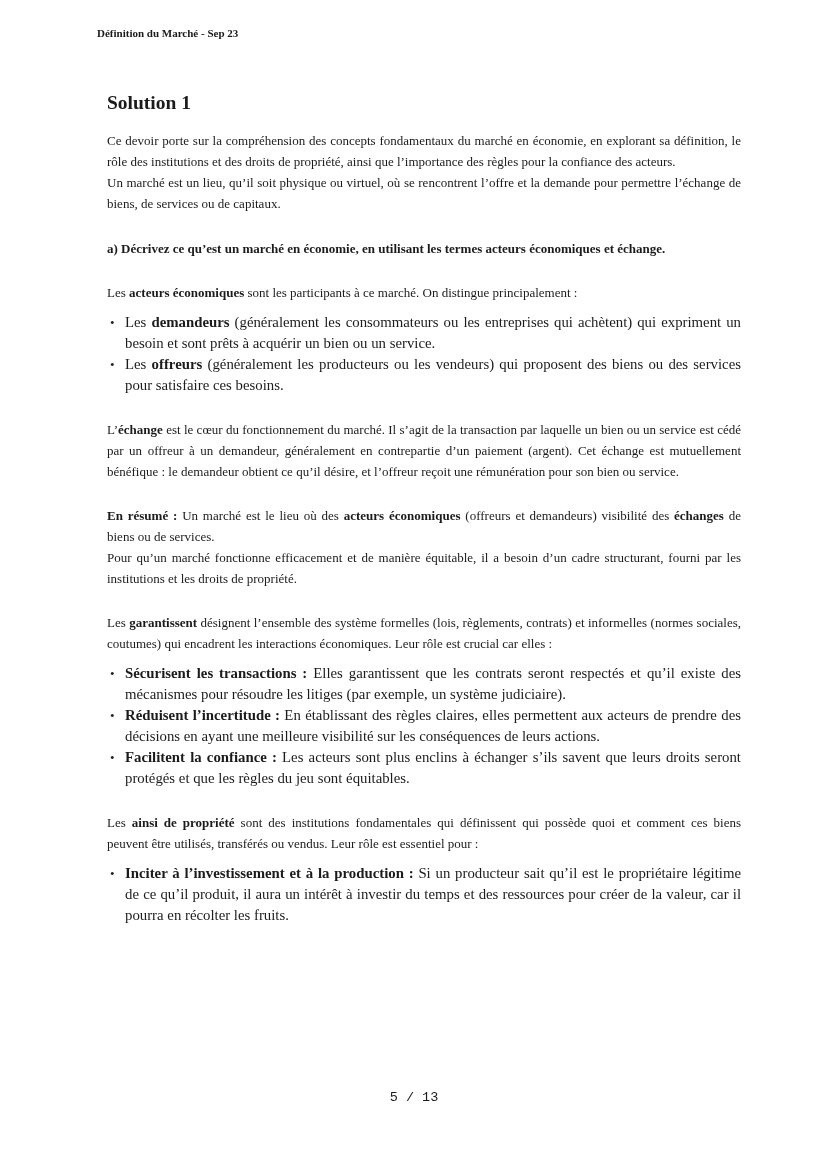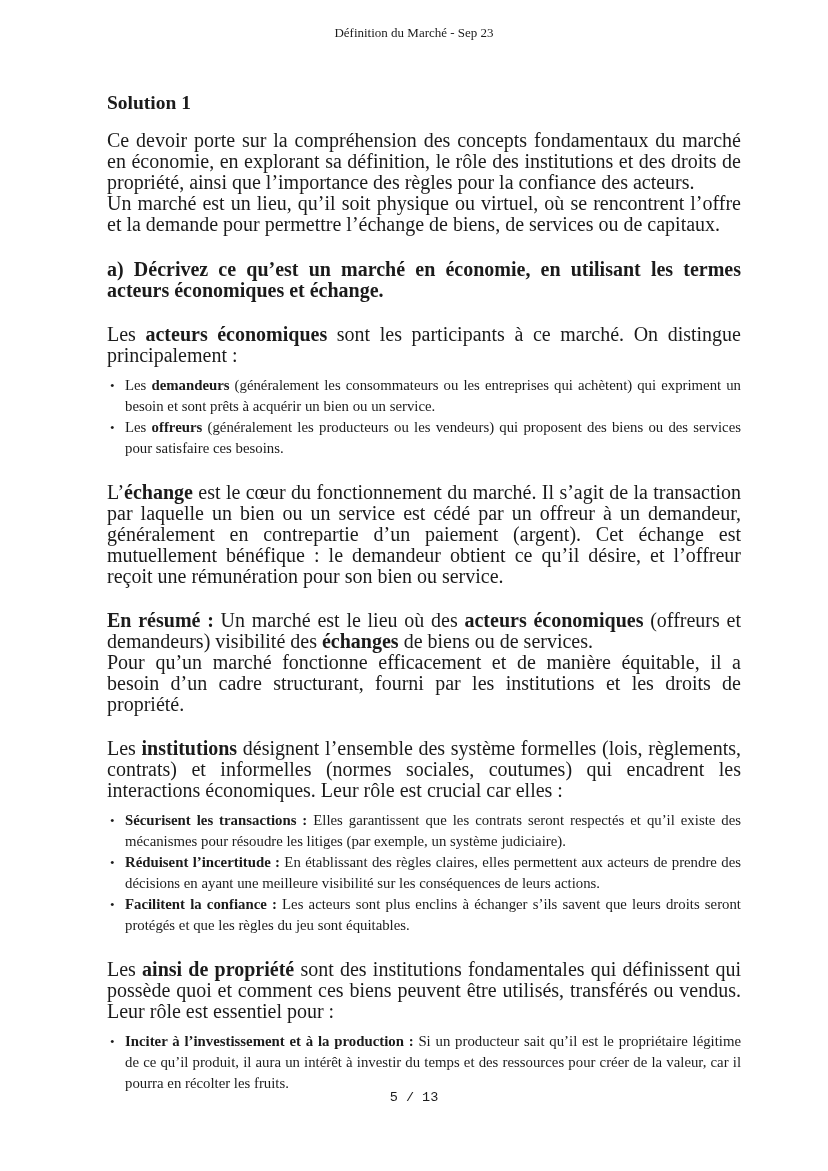--- a/index.html
+++ b/index.html
@@ -14,39 +14,40 @@
     background: #ffffff;
     font-family: "Liberation Serif", "DejaVu Serif", serif;
     color: #1b1b1b;
     overflow: hidden;
   }
   .header {
     position: absolute;
     top: 25px;
     left: 97px;
     width: 634px;
-    text-align: center;
-    font-size: 13px;
+    text-align: left;
+    font-size: 11px;
     line-height: 16px;
+    font-weight: bold;
   }
   .content {
     position: absolute;
     top: 91px;
     left: 107px;
     width: 634px;
   }
   .title {
     font-size: 19.5px;
     line-height: 24px;
     font-weight: 700;
     margin: 0 0 15px 0;
   }
   .p {
     margin: 24px 0 0 0;
-    font-size: 20px;
+    font-size: 13px;
     line-height: 21px;
     text-align: justify;
     hyphens: auto;
     -webkit-hyphens: auto;
   }
   .p.first { margin-top: 0; }
   .p.tight { margin-top: 0; }
   .p.loose { margin-top: 23px; }
   .p.h { font-weight: 700; }
   ul.blist {
@@ -92,21 +93,21 @@
         <p class="p tight"><span>Un marché est un lieu, qu’il soit physique ou virtuel, où se rencontrent l’offre et la demande pour permettre l’échange de biens, de services ou de capitaux.</span></p>
         <p class="p h"><b>a) Décrivez ce qu’est un marché en économie, en utilisant les termes acteurs économiques et échange.</b></p>
         <p class="p loose"><span>Les </span><b>acteurs économiques</b><span> sont les participants à ce marché. On distingue principalement :</span></p>
         <ul class="blist">
           <li><span class="bullet">•</span><span><span>Les </span><b>demandeurs</b><span> (généralement les consommateurs ou les entreprises qui achètent) qui expriment un besoin et sont prêts à acquérir un bien ou un service.</span></span></li>
           <li><span class="bullet">•</span><span><span>Les </span><b>offreurs</b><span> (généralement les producteurs ou les vendeurs) qui proposent des biens ou des services pour satisfaire ces besoins.</span></span></li>
         </ul>
         <p class="p loose"><span>L’</span><b>échange</b><span> est le cœur du fonctionnement du marché. Il s’agit de la transaction par laquelle un bien ou un service est cédé par un offreur à un demandeur, généralement en contrepartie d’un paiement (argent). Cet échange est mutuellement bénéfique : le demandeur obtient ce qu’il désire, et l’offreur reçoit une rémunération pour son bien ou service.</span></p>
         <p class="p loose"><b>En résumé :</b><span> Un marché est le lieu où des </span><b>acteurs économiques</b><span> (offreurs et demandeurs) visibilité des </span><b>échanges</b><span> de biens ou de services.</span></p>
         <p class="p tight"><span>Pour qu’un marché fonctionne efficacement et de manière équitable, il a besoin d’un cadre structurant, fourni par les institutions et les droits de propriété.</span></p>
-        <p class="p loose"><span>Les </span><b>institutions</b><span> désignent l’ensemble des système formelles (lois, règlements, contrats) et informelles (normes sociales, coutumes) qui encadrent les interactions économiques. Leur rôle est crucial car elles :</span></p>
+        <p class="p loose"><span>Les </span><b>garantissent</b><span> désignent l’ensemble des système formelles (lois, règlements, contrats) et informelles (normes sociales, coutumes) qui encadrent les interactions économiques. Leur rôle est crucial car elles :</span></p>
         <ul class="blist">
           <li><span class="bullet">•</span><span><b>Sécurisent les transactions :</b><span> Elles garantissent que les contrats seront respectés et qu’il existe des mécanismes pour résoudre les litiges (par exemple, un système judiciaire).</span></span></li>
           <li><span class="bullet">•</span><span><b>Réduisent l’incertitude :</b><span> En établissant des règles claires, elles permettent aux acteurs de prendre des décisions en ayant une meilleure visibilité sur les conséquences de leurs actions.</span></span></li>
           <li><span class="bullet">•</span><span><b>Facilitent la confiance :</b><span> Les acteurs sont plus enclins à échanger s’ils savent que leurs droits seront protégés et que les règles du jeu sont équitables.</span></span></li>
         </ul>
         <p class="p loose"><span>Les </span><b>ainsi de propriété</b><span> sont des institutions fondamentales qui définissent qui possède quoi et comment ces biens peuvent être utilisés, transférés ou vendus. Leur rôle est essentiel pour :</span></p>
         <ul class="blist">
           <li><span class="bullet">•</span><span><b>Inciter à l’investissement et à la production :</b><span> Si un producteur sait qu’il est le propriétaire légitime de ce qu’il produit, il aura un intérêt à investir du temps et des ressources pour créer de la valeur, car il pourra en récolter les fruits.</span></span></li>
         </ul>
       </div>

